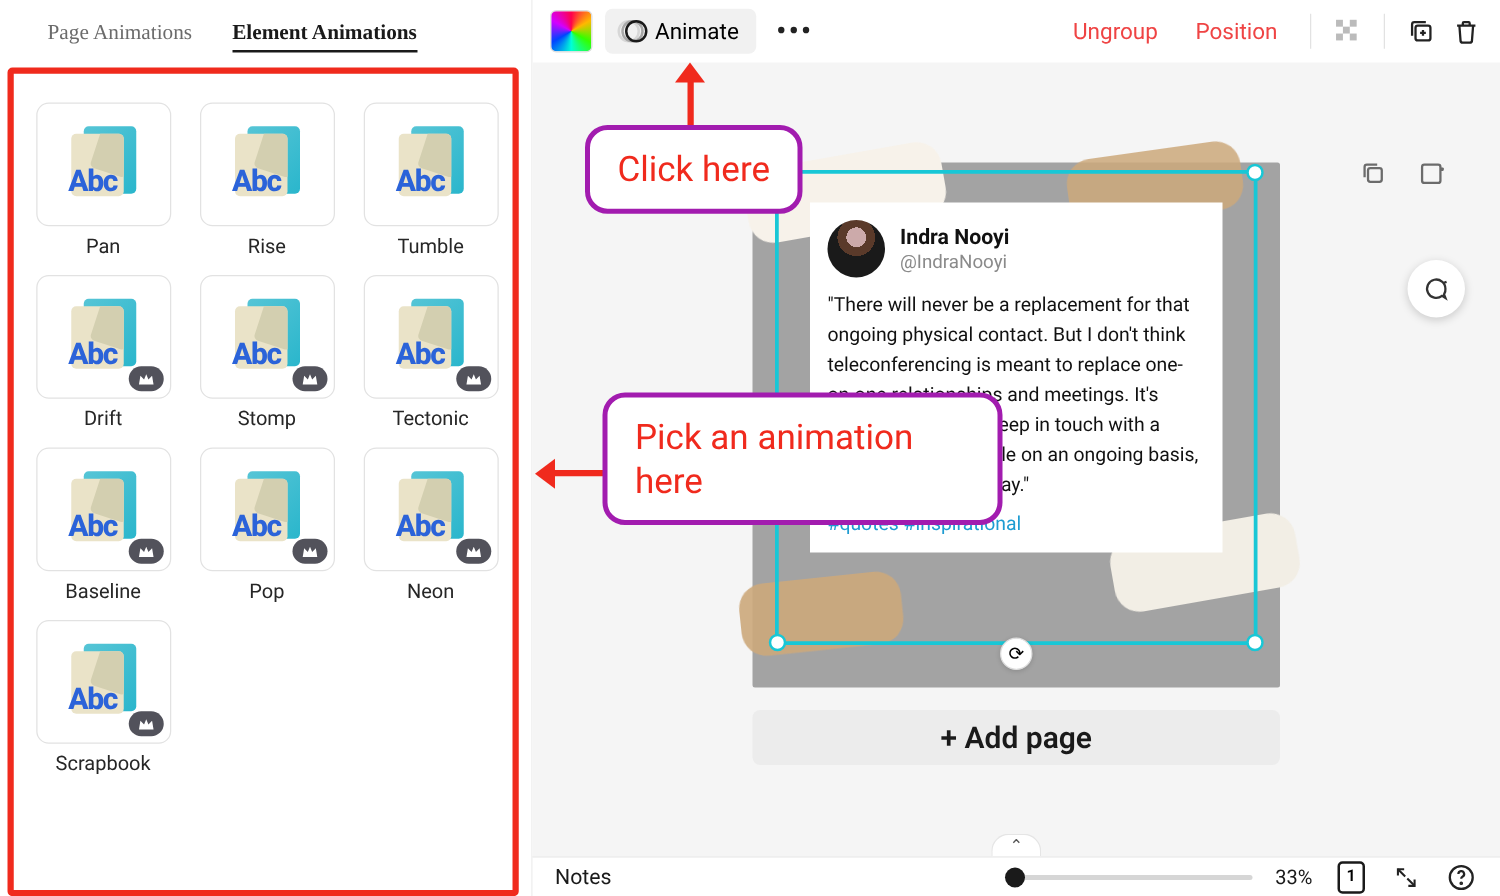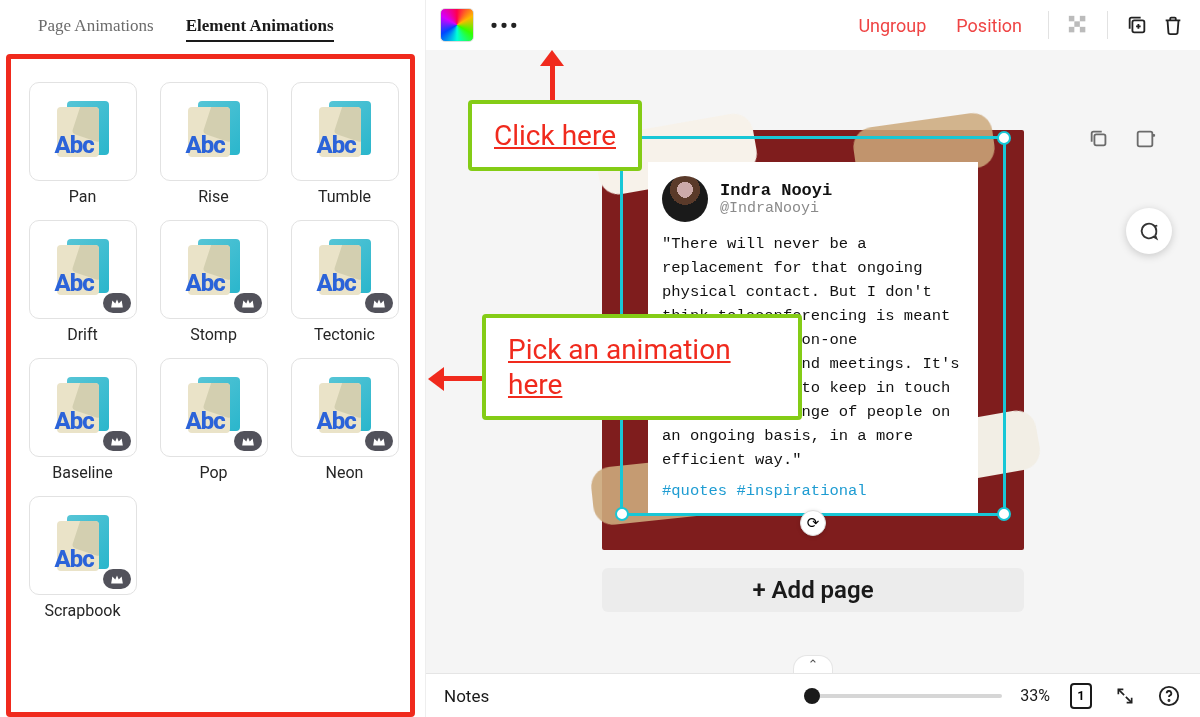--- a/index.html
+++ b/index.html
@@ -152,25 +152,24 @@
   .page-tools-top {
     position: absolute; top: 74px; right: 40px;
     display: flex; gap: 16px;
   }
   .pt-btn {
     width: 30px; height: 30px; cursor: pointer; color:#6b6b6b;
     display:flex; align-items:center; justify-content:center;
   }
   .design-page {
     width: 422px; height: 420px;
-    background: #7f1d1d;
+    background: #a3a3a3;
     margin: 50px auto 0;
     position: relative;
     border-radius: 2px;
-    font-family: Liberation Mono, monospace;
   }
   .brush1,.brush2,.brush3,.brush4 { position:absolute; border-radius: 20px; filter: blur(0.5px); }
   .brush1 { left:-6px; top:-6px; width:160px; height:60px; background:#f7f2ea; transform:rotate(-10deg); }
   .brush2 { right:30px; top:-10px; width:140px; height:55px; background:#cda97c; transform:rotate(-8deg); opacity:0.85;}
   .brush3 { left:-10px; bottom:30px; width:130px; height:58px; background:#cda97c; transform:rotate(-6deg); opacity:0.9;}
   .brush4 { right:-15px; bottom:70px; width:150px; height:60px; background:#f2eee5; transform:rotate(-10deg);}
   .selection {
     position:absolute; left:18px; top:6px; right:18px; bottom:34px;
     border: 3px solid #18c7d6;
   }
@@ -217,21 +216,21 @@
     position:absolute; bottom:0; left:50%; transform:translateX(-50%);
     width:40px; height:18px; background:#fff;
     border-top-left-radius:14px; border-top-right-radius:14px;
     border:1px solid #e5e5e5; border-bottom:none;
     display:flex; align-items:center; justify-content:center;
     font-size:13px; color:#555; cursor:pointer;
   }
 
   
   .bottom-bar {
-    height: 44px; border-top:1px solid #e5e5e5;
+    height: 32px; border-top:1px solid #e5e5e5;
     display:flex; align-items:center; padding: 0 18px; gap: 18px;
   }
   .notes-label { font-size:17px; color:#1a1a1a; cursor:pointer;}
   .bb-spacer { flex:1;}
   .zoom-slider {
     width: 190px; height:4px; background:#d6d6d6; border-radius:4px;
     position:relative;
   }
   .zoom-thumb {
     position:absolute; left:0; top:50%; transform:translate(-50%,-50%);
@@ -239,23 +238,23 @@
   }
   .zoom-pct { font-size:16px; color:#1a1a1a;}
   .bb-icon { width:26px; height:26px; cursor:pointer; position:relative; display:flex; align-items:center; justify-content:center; }
   .page-num-icon {
     width:22px; height:26px; border:2px solid #1a1a1a; border-radius:4px;
     display:flex; align-items:center; justify-content:center; font-size:13px; font-weight:600;
   }
 
   
   .callout {
-    position:absolute; background:#fff; border:4px solid #84cc16; border-radius:4px;
+    position:absolute; background:#fff; border:4px solid #a21caf; border-radius:18px;
     padding: 14px 22px; font-size: 28px; color:#f02a1d; font-weight:400;
-    z-index: 50; line-height:1.25;text-decoration:underline;
+    z-index: 50; line-height:1.25;
   }
   .arrow-shaft {
     position:absolute; background:#f02a1d; z-index:49;
   }
   .arrow-head {
     position:absolute; width:0; height:0; z-index:49;
   }
 </style>
 </head>
 <body>
@@ -404,20 +403,28 @@
           <div class="anim-label">Scrapbook</div>
         </div>
       </div>
     <div class="red-box"></div>
   </div>
 
   <div class="right-area">
 
     <div class="toolbar">
       <div class="color-swatch"></div>
+      <div class="animate-btn">
+        <div class="animate-btn-icon">
+          <span class="c1"></span>
+            <span class="c2"></span>
+            <span class="c3"></span>
+        </div>
+        <span>Animate</span>
+      </div>
       <div class="more-dots">•••</div>
       <div class="toolbar-spacer"></div>
       <div class="tb-text">Ungroup</div>
       <div class="tb-text">Position</div>
       <div class="tb-sep"></div>
       <div class="tb-icon">
         <svg width="22" height="22" viewBox="0 0 24 24">
             <rect x="2" y="2" width="6" height="6" fill="#bbb"></rect>
             <rect x="8" y="8" width="6" height="6" fill="#bbb"></rect>
             <rect x="14" y="2" width="6" height="6" fill="#bbb"></rect>

